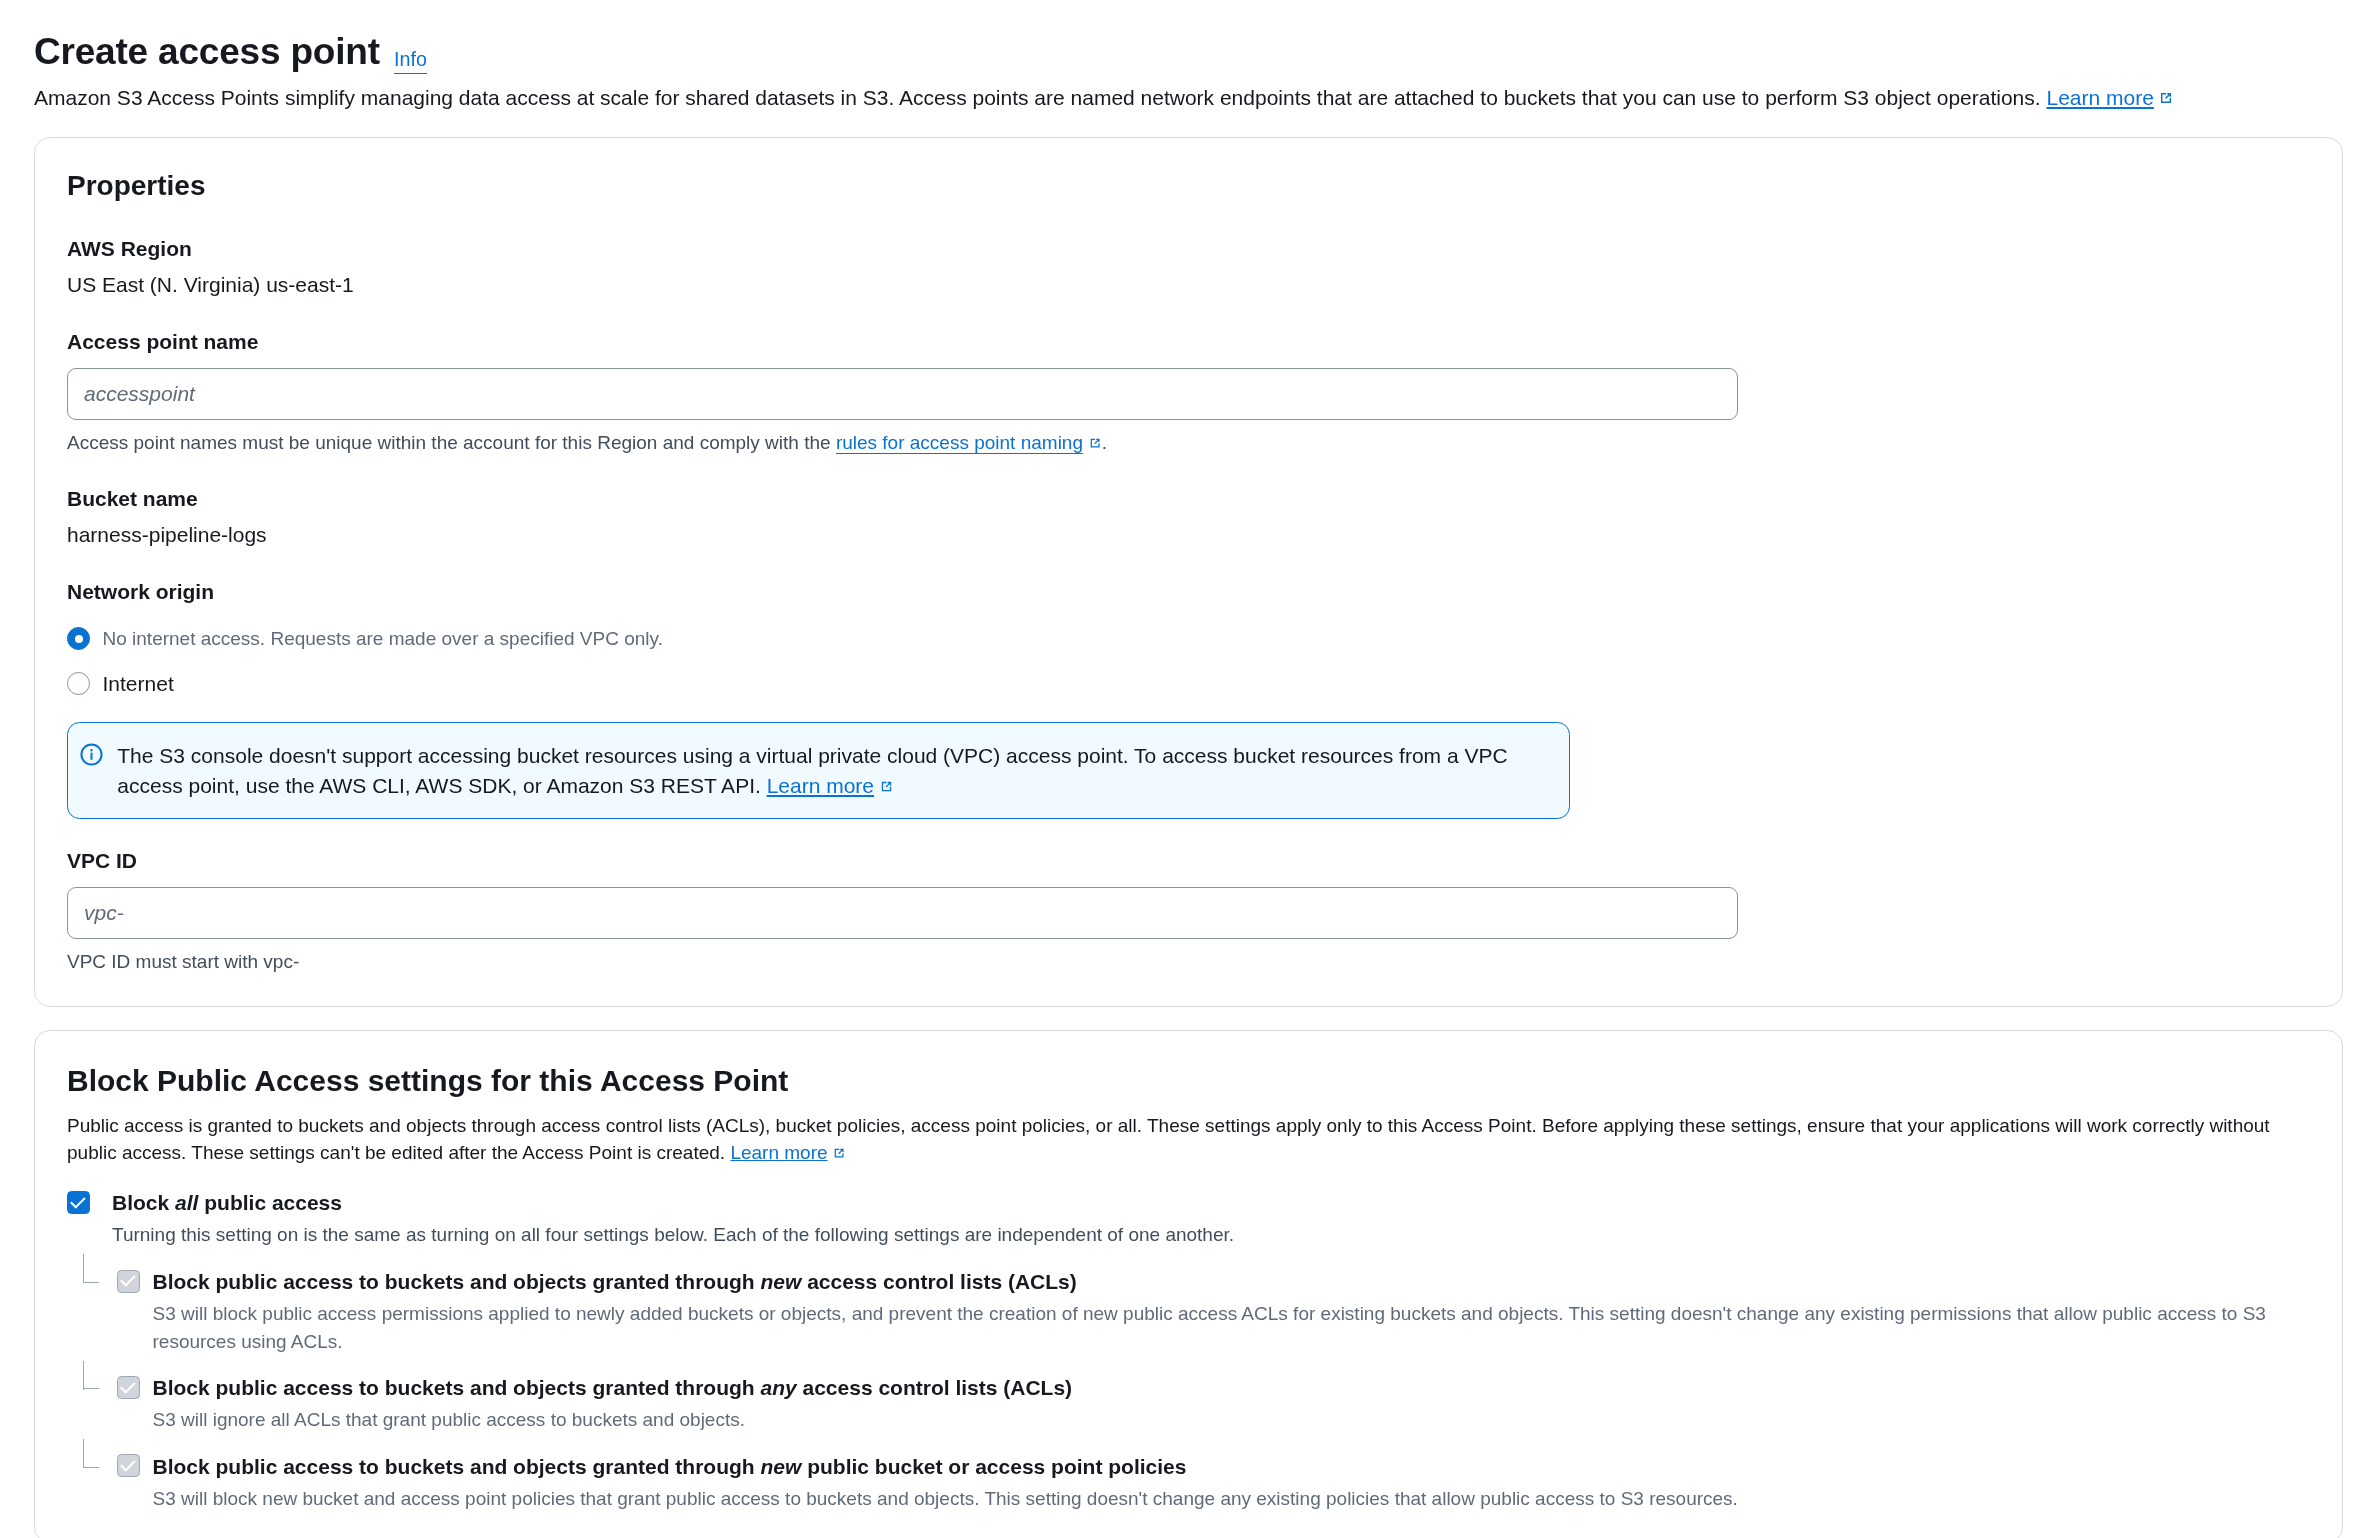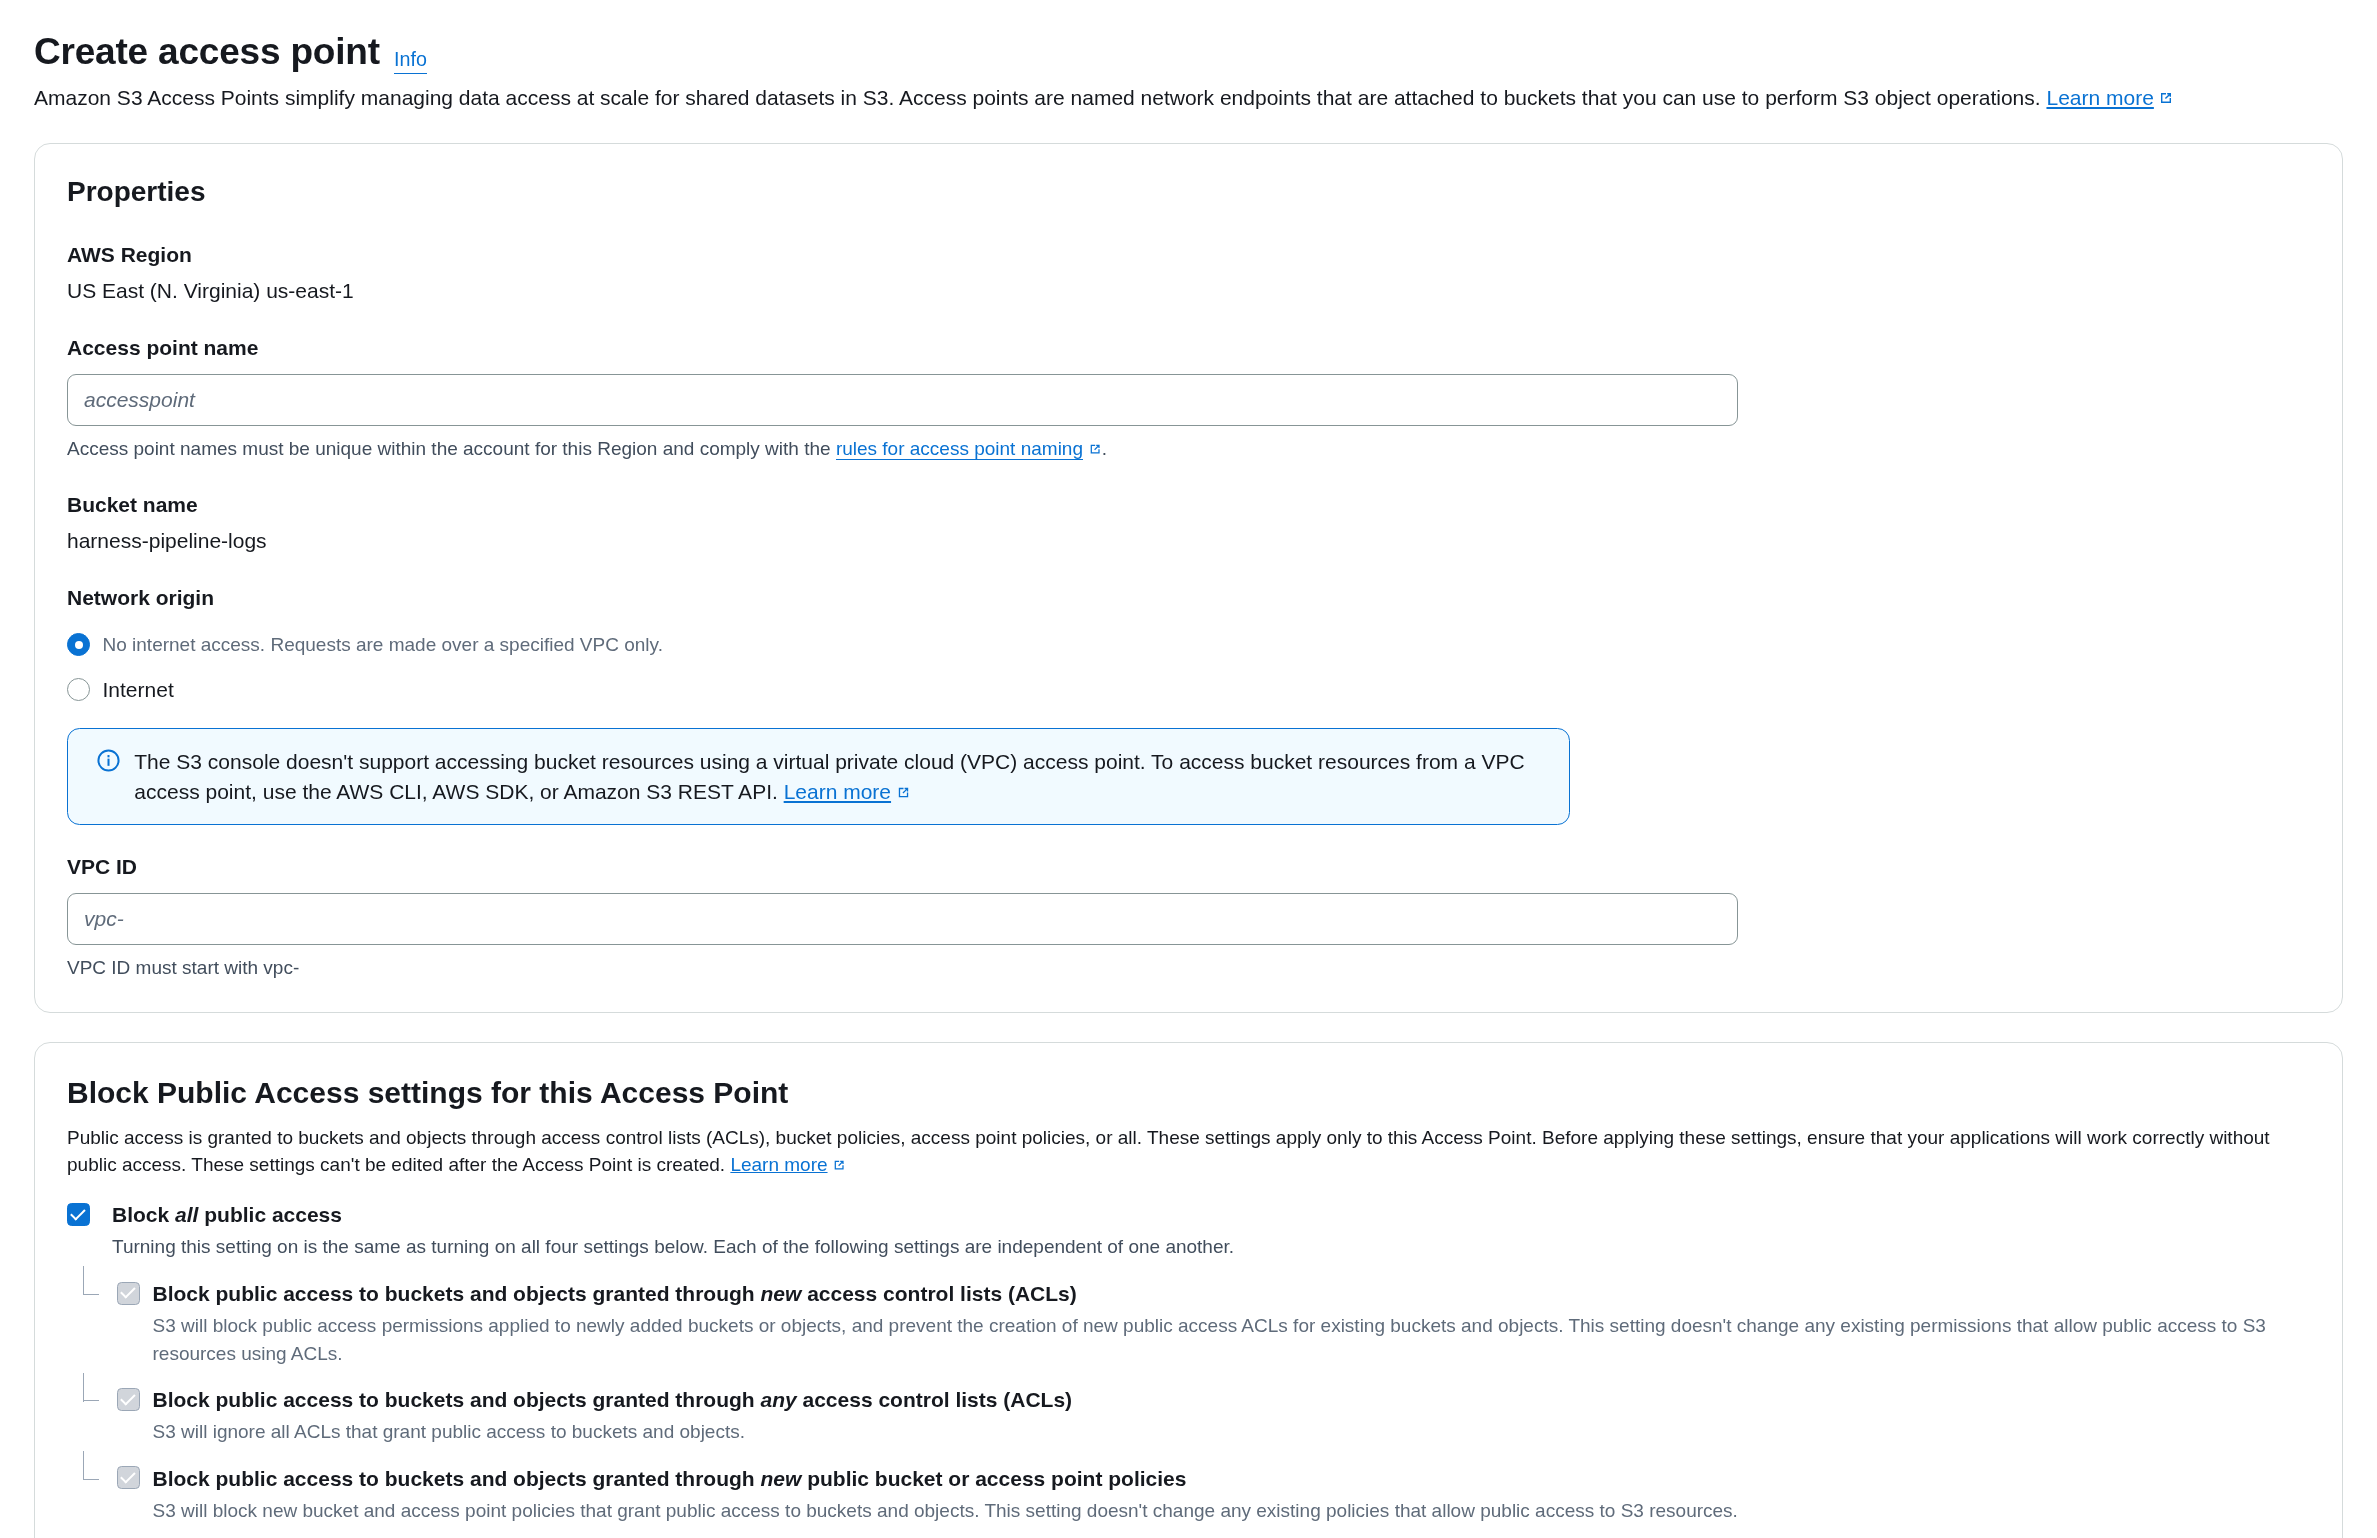--- a/index.html
+++ b/index.html
@@ -51,21 +51,21 @@
   }
   .page-desc {
     margin-top: 9px;
     font-size: 21px;
     color: #16191f;
   }
   .card {
     border: 0.9px solid #d5dbdb;
     border-radius: 16px;
     background: #ffffff;
-    margin-top: 29px;
+    margin-top: 23px;
     padding: 23px 32px 30px 32px;
   }
   .card h2 {
     font-size: 28px;
     margin: 5.4px 0 0 0;
     font-weight: 700;
   }
   .field-label {
     font-weight: 700;
     font-size: 21px;
@@ -132,21 +132,21 @@
     font-size: 19px;
     color: #5f6b7a;
     margin-top: 1.8px;
   }
   .alert {
     margin-top: 23px;
     width: 1503px;
     border: 0.9px solid #0972d3;
     border-radius: 12.5px;
     background: #f1faff;
-    padding: 18px 29px;
+    padding: 18px 12px;
     display: flex;
     gap: 14.3px;
     align-items: flex-start;
   }
   .alert .icon {
     flex: 0 0 auto;
     margin-top: 1.8px;
   }
   .alert .msg {
     font-size: 21px;

